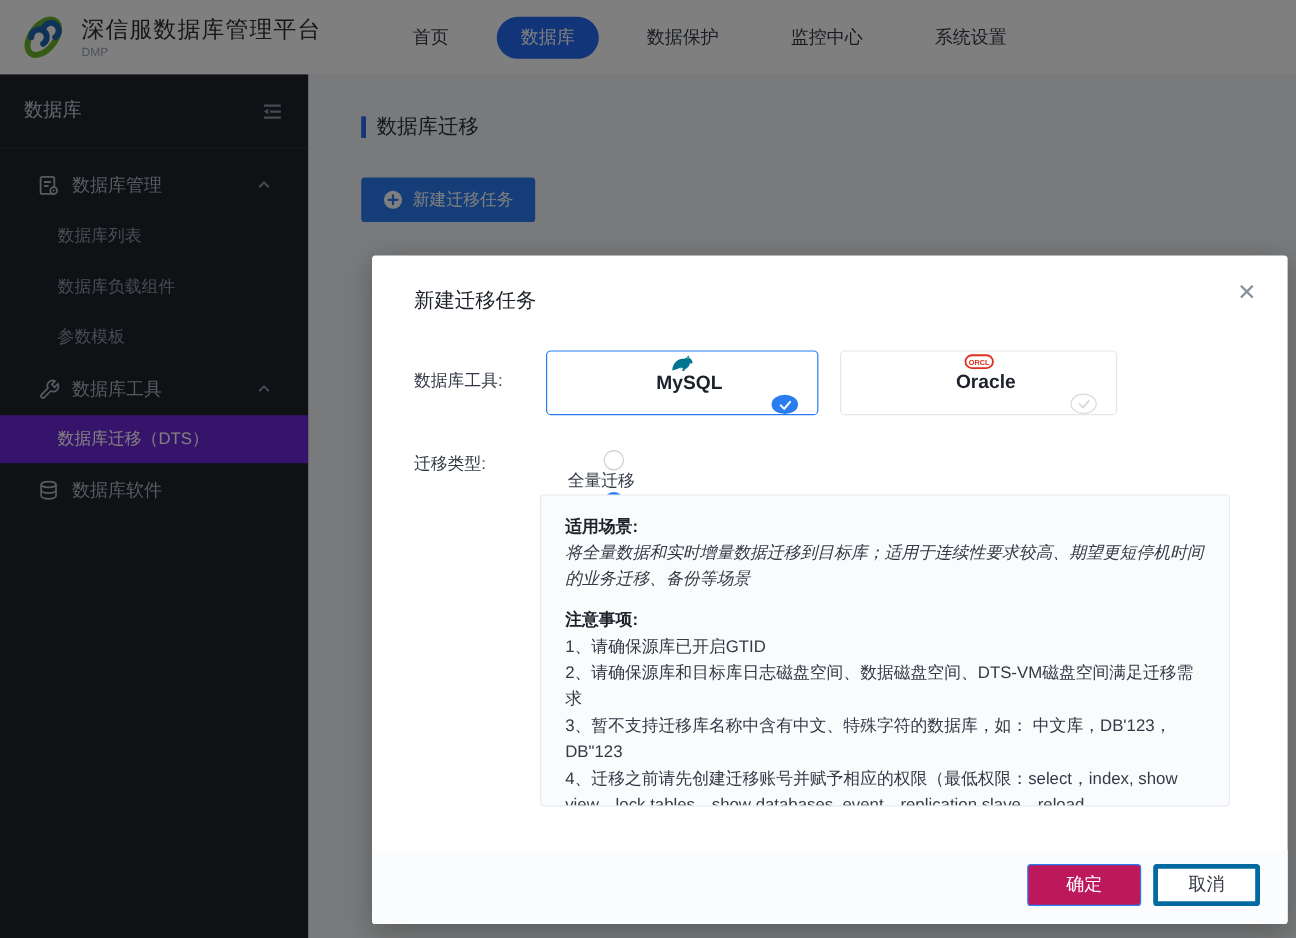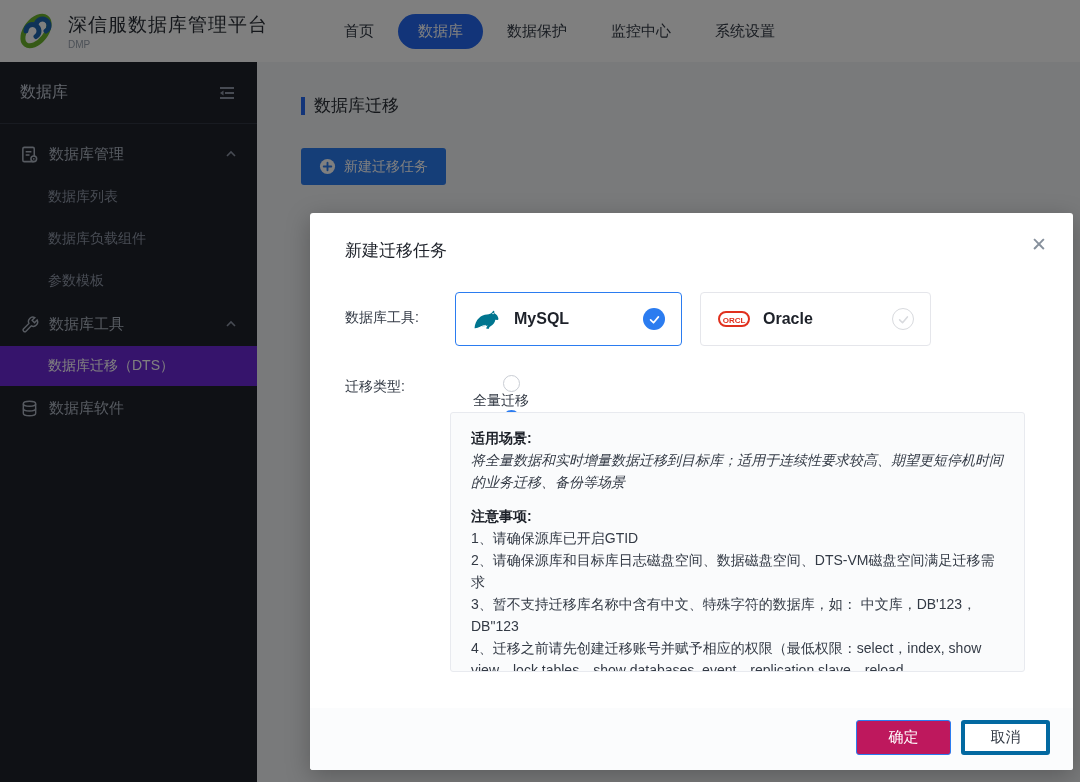--- a/index.html
+++ b/index.html
@@ -6,31 +6,31 @@
   html,body { width:1080px; height:782px; overflow:hidden; }
   body { font-family:"Liberation Sans","DejaVu Sans",sans-serif; background:#f2f4f7; position:relative; }
 
   
   .header { position:absolute; left:0; top:0; width:1080px; height:62px; background:#ffffff; display:flex; align-items:center; z-index:1; }
   .brand { display:flex; align-items:center; padding-left:14px; width:300px; }
   .logo { width:44px; height:44px; flex:0 0 auto; }
   .brand-text { margin-left:10px; }
   .brand-title { font-size:19px; color:#2a2f36; letter-spacing:1px; }
   .brand-sub { font-size:10px; color:#9aa3af; margin-top:1px; }
-  .nav { display:flex; align-items:center; gap:4px; margin-left:24px; }
+  .nav { display:flex; align-items:center; gap:20px; margin-left:24px; }
   .nav-item { font-size:15px; color:#333a45; padding:8px 20px; border-radius:18px; cursor:pointer; text-decoration:none; }
   .nav-item.active { background:#2468f2; color:#ffffff; }
 
   
   .sidebar { position:absolute; left:0; top:62px; width:257px; height:720px; background:#1e222b; z-index:1; }
   .side-head { height:62px; display:flex; align-items:center; justify-content:space-between; padding:0 20px; border-bottom:1px solid #303642; }
   .side-title { font-size:16px; color:#c2c9d4; }
   .fold-icon { color:#8f97a6; width:20px; height:20px; cursor:pointer; }
   .menu { padding-top:8px; }
-  .m-row { display:flex; align-items:center; height:44px; padding:0 20px; color:#aeb6c2; font-size:15px; cursor:pointer; }
+  .m-row { display:flex; align-items:center; height:44px; padding:0 31px; color:#aeb6c2; font-size:15px; cursor:pointer; }
   .m-row .m-ic { width:19px; height:19px; margin-right:10px; color:#aeb6c2; flex:0 0 auto; }
   .m-row .chev { margin-left:auto; width:12px; height:12px; color:#8f97a6; }
   .m-sub { display:flex; align-items:center; height:42px; padding-left:48px; color:#8f97a6; font-size:14px; cursor:pointer; }
   .m-sub.active { background:#6d28d9; color:#ffffff; height:40px; }
 
   
   .content { position:absolute; left:257px; top:62px; width:823px; height:720px; background:#f2f4f7; z-index:1; }
   .page-title { display:flex; align-items:center; margin:32px 0 0 44px; }
   .title-bar { width:4px; height:18px; background:#2468f2; margin-right:9px; }
   .title-text { font-size:17px; color:#2a2f36; font-weight:500; }
@@ -39,21 +39,21 @@
 
   
   .overlay { position:absolute; inset:0; background:rgba(0,0,0,0.5); z-index:5; }
 
   
   .modal { position:absolute; left:310px; top:213px; width:763px; height:557px; background:#ffffff; border-radius:3px; box-shadow:0 6px 24px rgba(0,0,0,.25); z-index:10; }
   .modal-title { position:absolute; left:35px; top:26px; font-size:17px; color:#1d2129; font-weight:500; }
   .modal-close { position:absolute; right:26px; top:22px; font-size:19px; color:#86909c; cursor:pointer; line-height:1; }
   .form-label { position:absolute; left:35px; font-size:14px; color:#333a45; }
 
-  .db-card { position:absolute; top:79px; height:54px; background:#fff; border:1px solid #e5e6eb; border-radius:4px; display:flex; align-items:center; padding:0 16px; cursor:pointer; }
+  .db-card { position:absolute; top:79px; height:54px; background:#fff; border:1px solid #e5e6eb; border-radius:4px; display:flex; align-items:center; padding:0 16px; cursor:pointer;flex-direction:column; }
   .db-card.selected { border:1px solid #2b7cf0; }
   .db-card .db-name { font-size:16px; font-weight:bold; color:#1d2129; margin-left:12px; }
   .db-card .badge { margin-left:auto; width:22px; height:22px; border-radius:50%; display:flex; align-items:center; justify-content:center; }
   .badge.on { background:#2b7cf0; }
   .badge.off { border:1px solid #d8dade; }
   .mysql-ic { width:30px; height:26px; }
   .oracle-ic { width:34px; height:22px; }
 
   .radio-row { position:absolute; top:162px; height:20px; display:flex; align-items:center; }
   .radio { width:17px; height:17px; border-radius:50%; background:#fff; border:1px solid #c9cdd4; margin-right:8px; flex:0 0 auto; cursor:pointer; }

